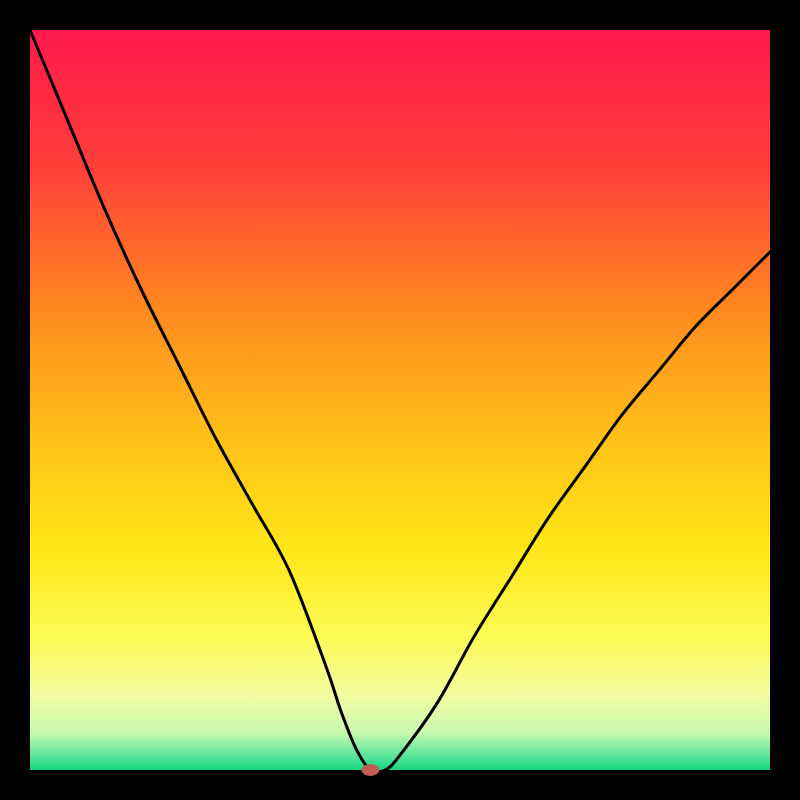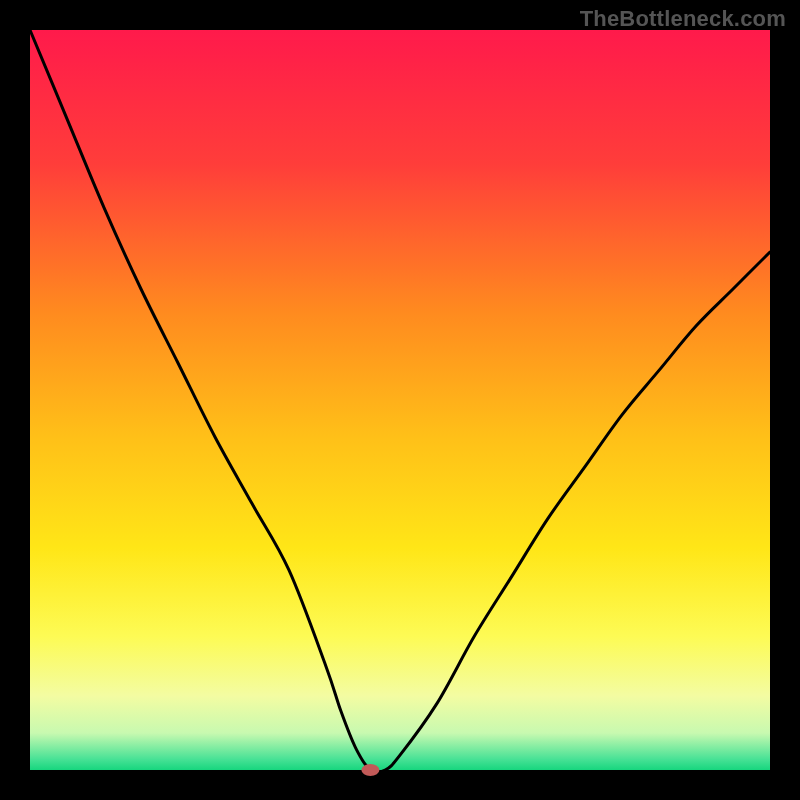--- a/index.html
+++ b/index.html
@@ -28,21 +28,20 @@
     z-index: 10;
   }
   svg {
     display: block;
   }
 </style>
 </head>
 <body>
 
 <div class="frame">
-  <div class="watermark">TheBottleneck.com</div>
   <svg id="svg" width="800" height="800" viewBox="0 0 800 800">
     <defs>
       <linearGradient id="bg-grad" x1="0" y1="0" x2="0" y2="1">
           <stop offset="0%" stop-color="#ff1a4b"></stop>
           <stop offset="18%" stop-color="#ff3d3a"></stop>
           <stop offset="38%" stop-color="#ff8a1f"></stop>
           <stop offset="55.00000000000001%" stop-color="#ffc018"></stop>
           <stop offset="70%" stop-color="#ffe617"></stop>
           <stop offset="82%" stop-color="#fdfb55"></stop>
           <stop offset="90%" stop-color="#f3fca2"></stop>

